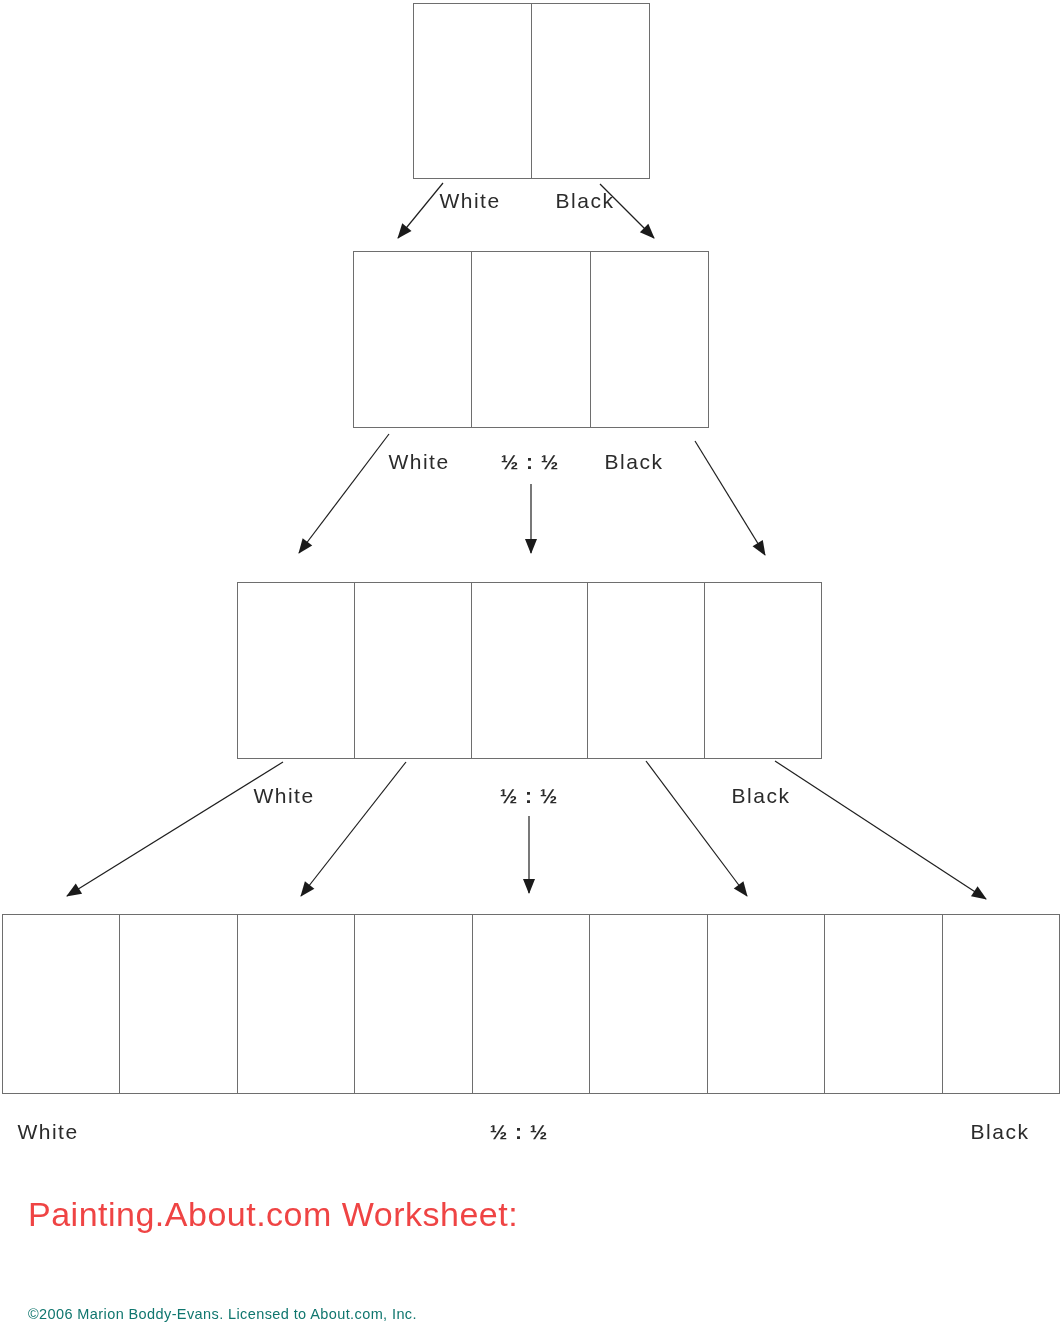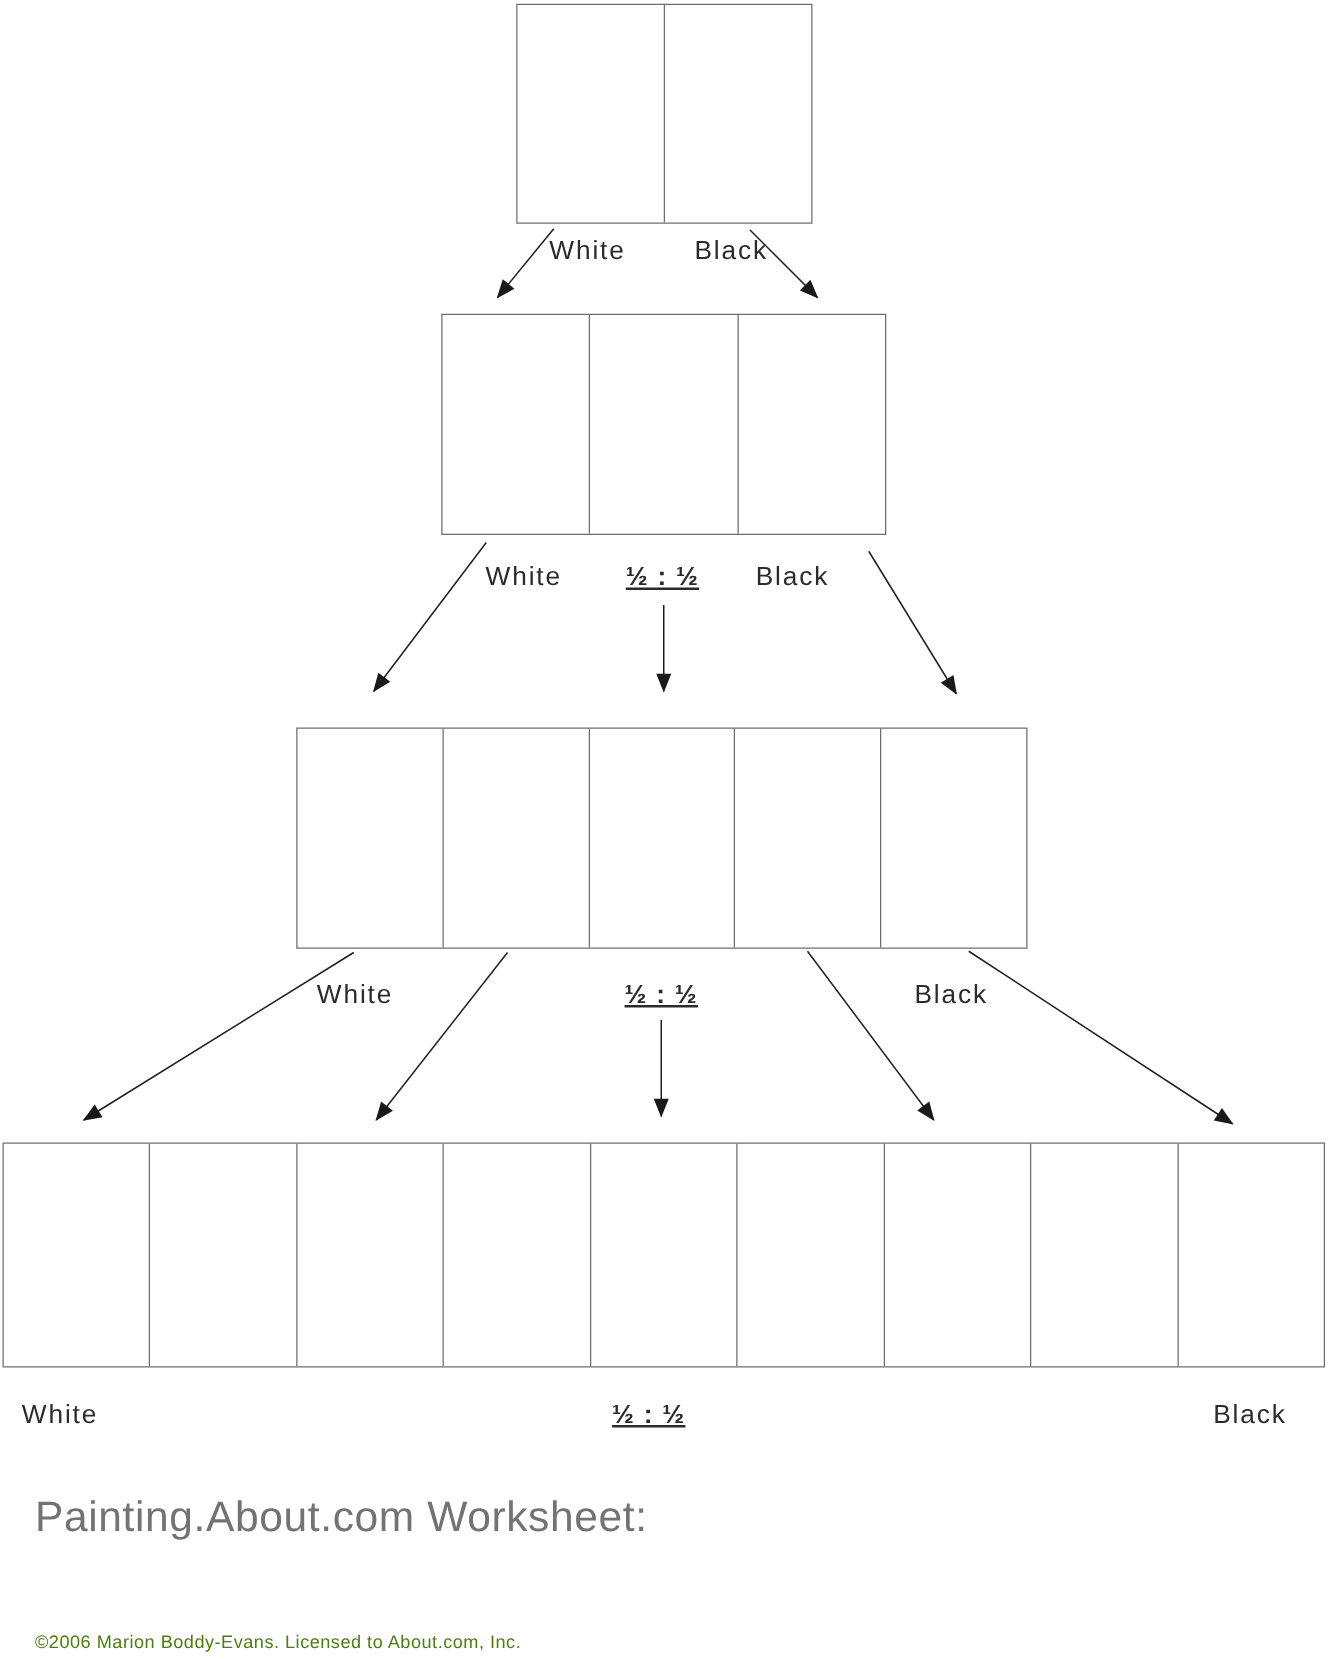--- a/index.html
+++ b/index.html
@@ -34,31 +34,31 @@
 
   
   .lbl{
     position:absolute;
     transform:translateX(-50%);
     font-size:21px;
     letter-spacing:1.5px;
     color:#2b2b2b;
     white-space:nowrap;
   }
-  .lbl.ratio{font-weight:bold;letter-spacing:1px;text-decoration:underline;}
+  .lbl.ratio{font-weight:bold;letter-spacing:1px;}
 
   
   .doc-title{
     position:absolute;left:28px;top:1193px;
     font-size:34px;line-height:42px;
-    letter-spacing:0.5px;color:#737373;
+    letter-spacing:0.5px;color:#ef4444;
   }
   .copyright{
     position:absolute;left:28px;top:1306px;
-    font-size:14.5px;letter-spacing:0.4px;color:#4d7c0f;
+    font-size:14.5px;letter-spacing:0.4px;color:#0f766e;
   }
   .about-logo{
     position:absolute;left:836px;top:1204px;
     font-size:62px;font-weight:bold;letter-spacing:-3px;
     color:#0f0f0f;white-space:nowrap;
   }
   .about-logo .sphere{
     display:inline-block;
     width:38px;height:38px;border-radius:50%;
     background:radial-gradient(circle at 38% 30%, #f0f0f0 0%, #c8c8c8 28%, #909090 58%, #585858 85%, #404040 100%);

